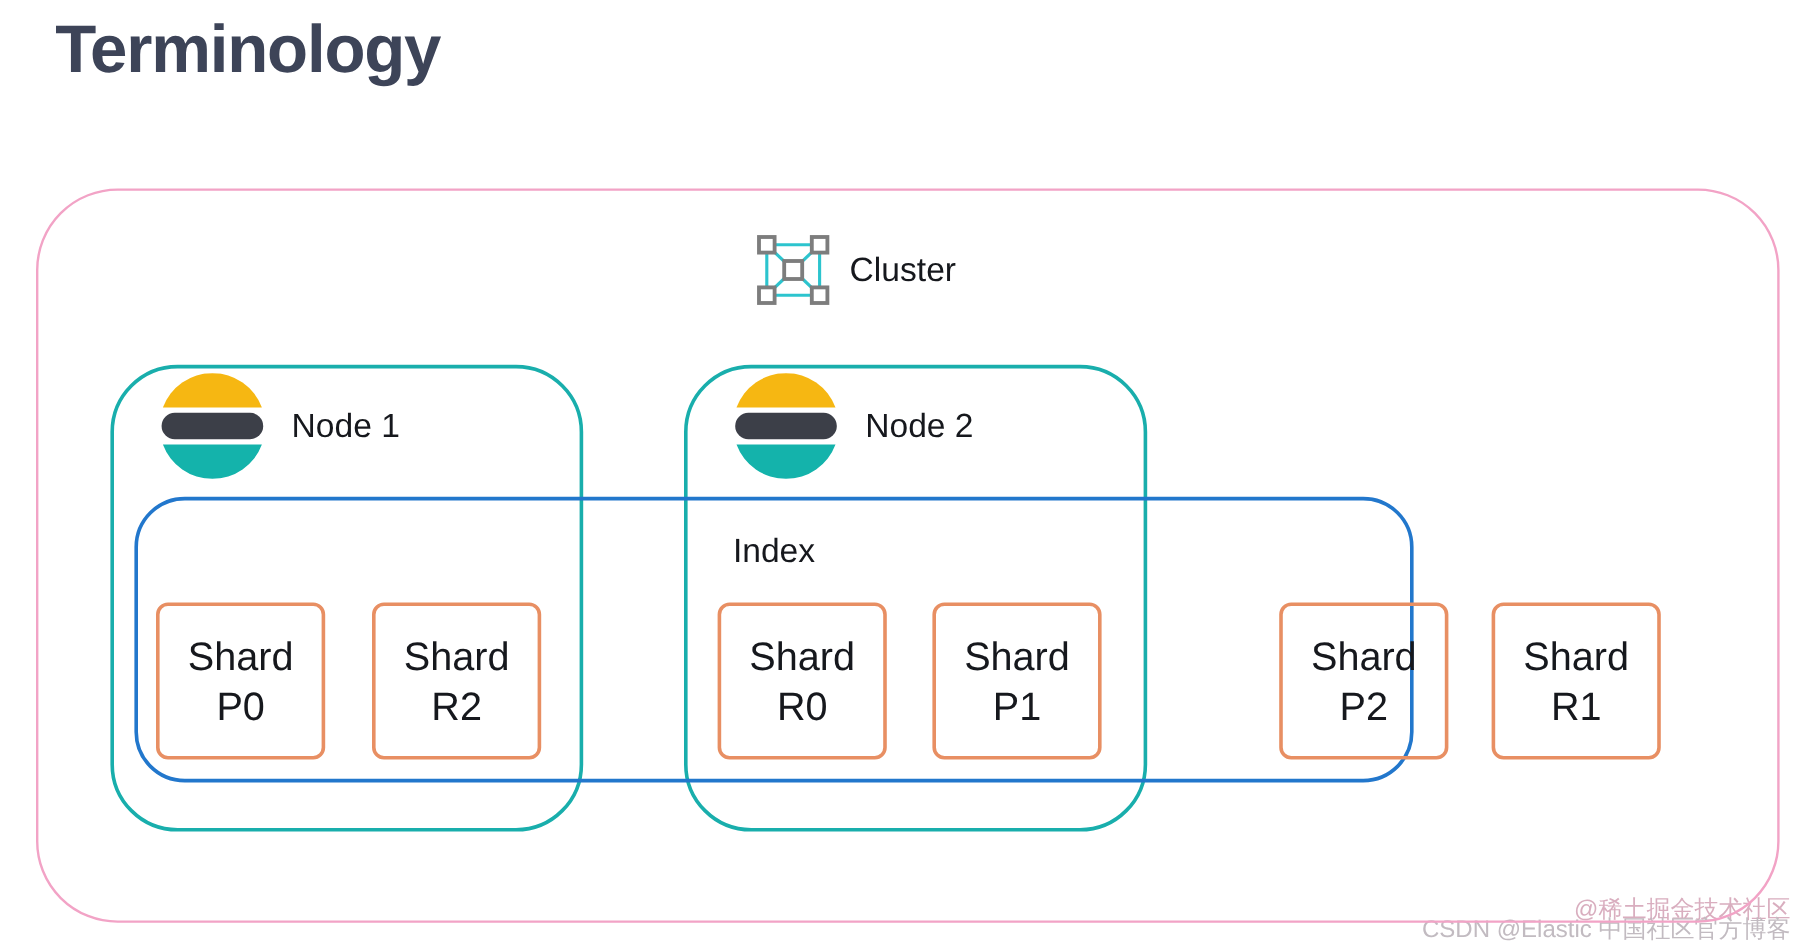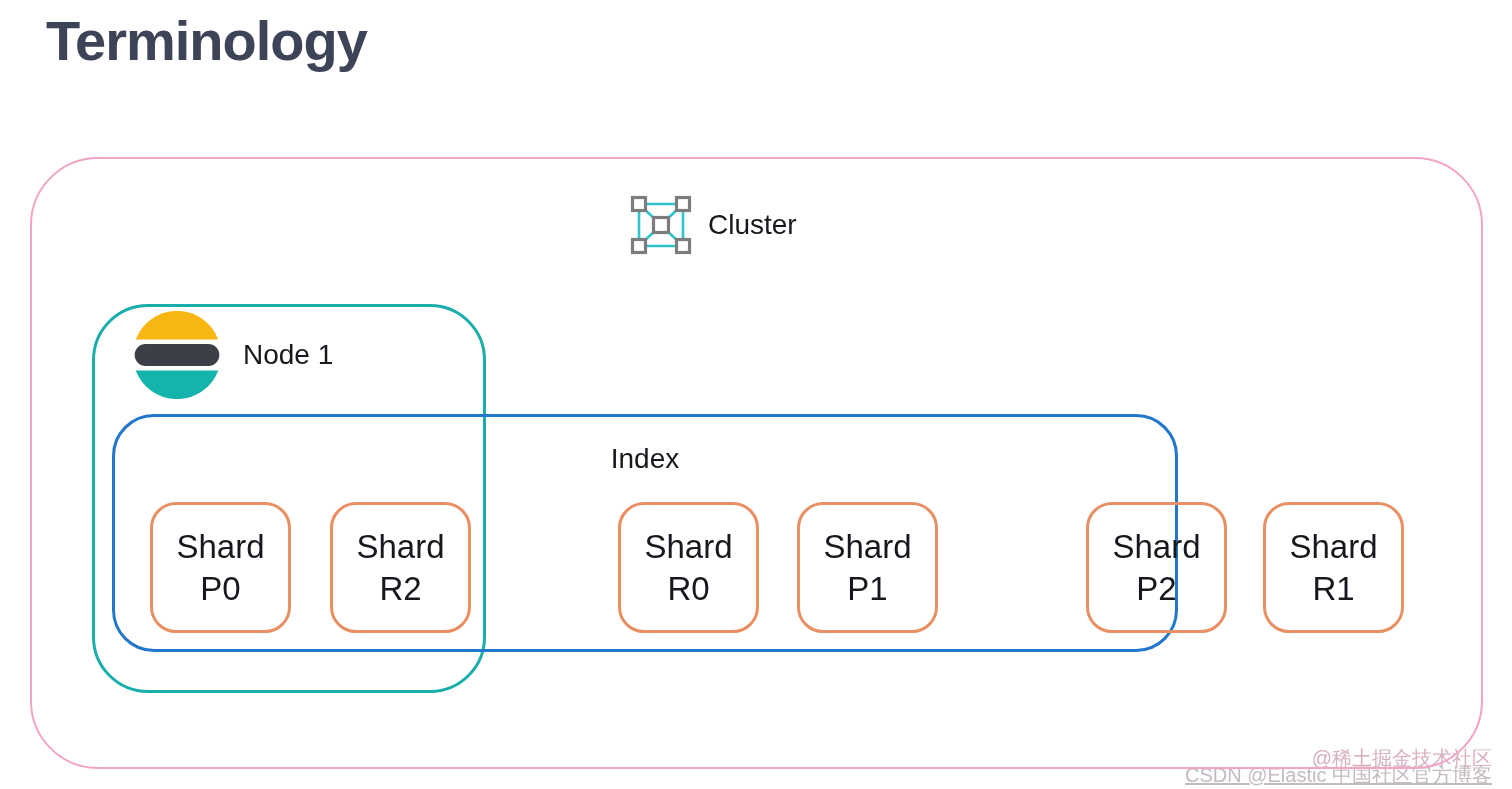--- a/index.html
+++ b/index.html
@@ -75,41 +75,40 @@
     text-align:center;
   }
   .index-box .diagram-label{
     display:inline-block;margin-top:26px;
   }
   
   .shard-box{
     position:absolute;top:502px;
     width:141px;height:131px;
     border:3px solid var(--shard-border);
-    border-radius:26px;
+    border-radius:10px;
     z-index:5;
     display:flex;flex-direction:column;
     align-items:center;justify-content:center;
     font-size:33px;line-height:42px;
     color:var(--label-text);
     background:transparent;
-    margin-left:20px;
   }
   .pos-s0{left:130px;} .pos-s1{left:310px;}
   .pos-s2{left:598px;} .pos-s3{left:777px;}
   .pos-s4{left:1066px;}.pos-s5{left:1243px;}
   
   .watermark{
     position:absolute;right:20px;bottom:5px;
     text-align:right;
     font-size:20px;line-height:17px;
     z-index:1;
   }
   .watermark .wm-1{color:var(--watermark-pink);}
-  .watermark .wm-2{color:var(--watermark-gray);text-decoration:underline;}
+  .watermark .wm-2{color:var(--watermark-gray);}
 </style>
 </head>
 <body>
 
 <div class="stage">
 
   <h1 class="title">Terminology</h1>
 
   <div class="cluster-box"></div>
 
@@ -144,20 +143,32 @@
         <svg width="88" height="88" viewBox="0 0 80 80" aria-hidden="true">
           <path d="M2.5,26 A40,40 0 0 1 77.5,26 Z" style="fill:var(--logo-yellow)"></path>
           <rect x="1.5" y="30" width="77" height="20" rx="10" style="fill:var(--logo-dark)"></rect>
           <path d="M77.5,54 A40,40 0 0 1 2.5,54 Z" style="fill:var(--logo-teal)"></path>
         </svg>
       </span>
       <span class="diagram-label">Node 1</span>
     </div>
   </div>
 
+  <div class="node-box node-2">
+    <div class="node-header">
+      <span>
+        <svg width="88" height="88" viewBox="0 0 80 80" aria-hidden="true">
+          <path d="M2.5,26 A40,40 0 0 1 77.5,26 Z" style="fill:var(--logo-yellow)"></path>
+          <rect x="1.5" y="30" width="77" height="20" rx="10" style="fill:var(--logo-dark)"></rect>
+          <path d="M77.5,54 A40,40 0 0 1 2.5,54 Z" style="fill:var(--logo-teal)"></path>
+        </svg>
+      </span>
+      <span class="diagram-label">Node 2</span>
+    </div>
+  </div>
 
 
   <div class="index-box">
     <span class="diagram-label">Index</span>
   </div>
 
   <div class="shard-box pos-s0">
     <div>Shard</div>
     <div>P0</div>
   </div>

